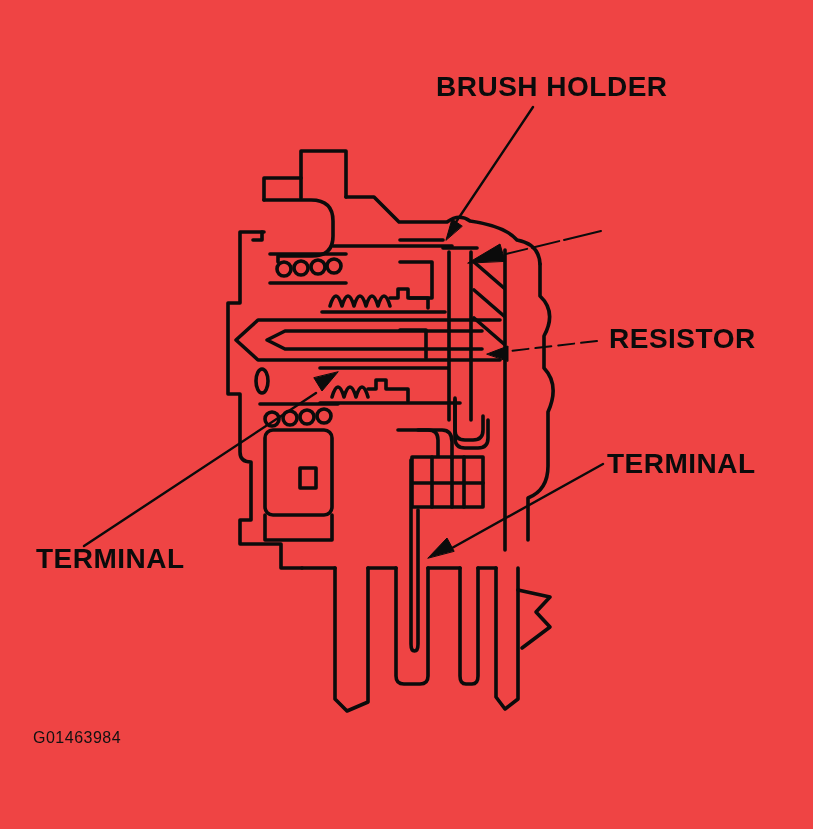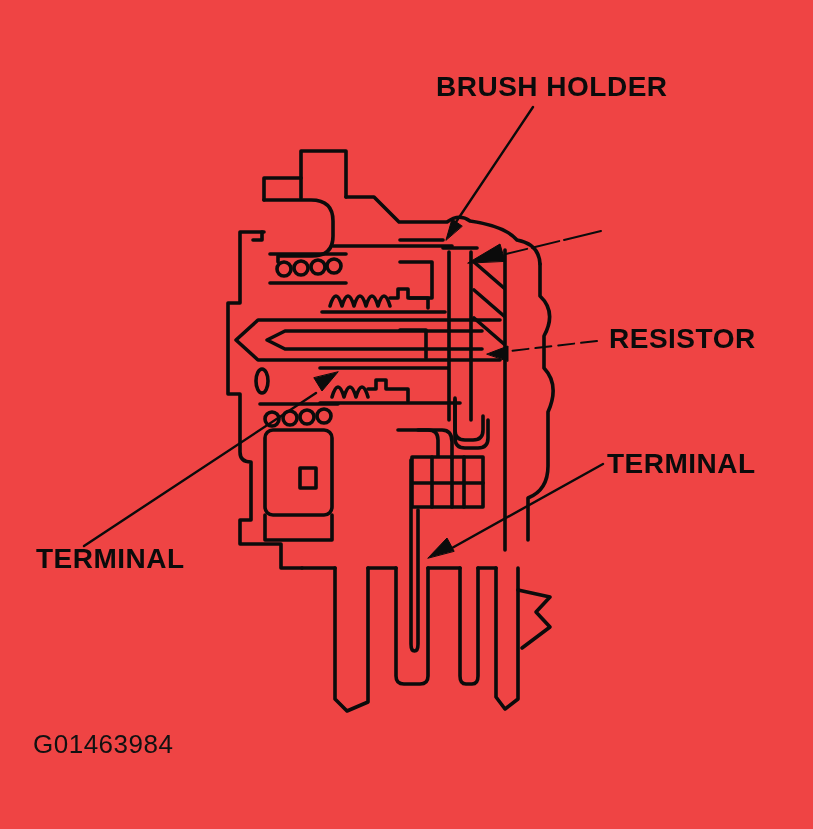--- a/index.html
+++ b/index.html
@@ -18,21 +18,21 @@
     font-size:28px;
     letter-spacing:0.5px;
     line-height:35px;
     white-space:nowrap;
     user-select:none;
   }
   .caption{
     position:absolute;
     color:#111;
     font-weight:400;
-    font-size:26px;
+    font-size:16px;
     letter-spacing:0.5px;
     white-space:nowrap;
   }
   .lbl-brush-holder{left:436px;top:69px;}
   .lbl-brush{left:604px;top:211px;}
   .lbl-resistor{left:609px;top:321px;text-align:right;}
   .lbl-terminal{left:607px;top:446px;}
   .lbl-inner-bushing{left:36px;top:541px;}
   .fig-caption{left:33px;top:729px;}
 </style>

